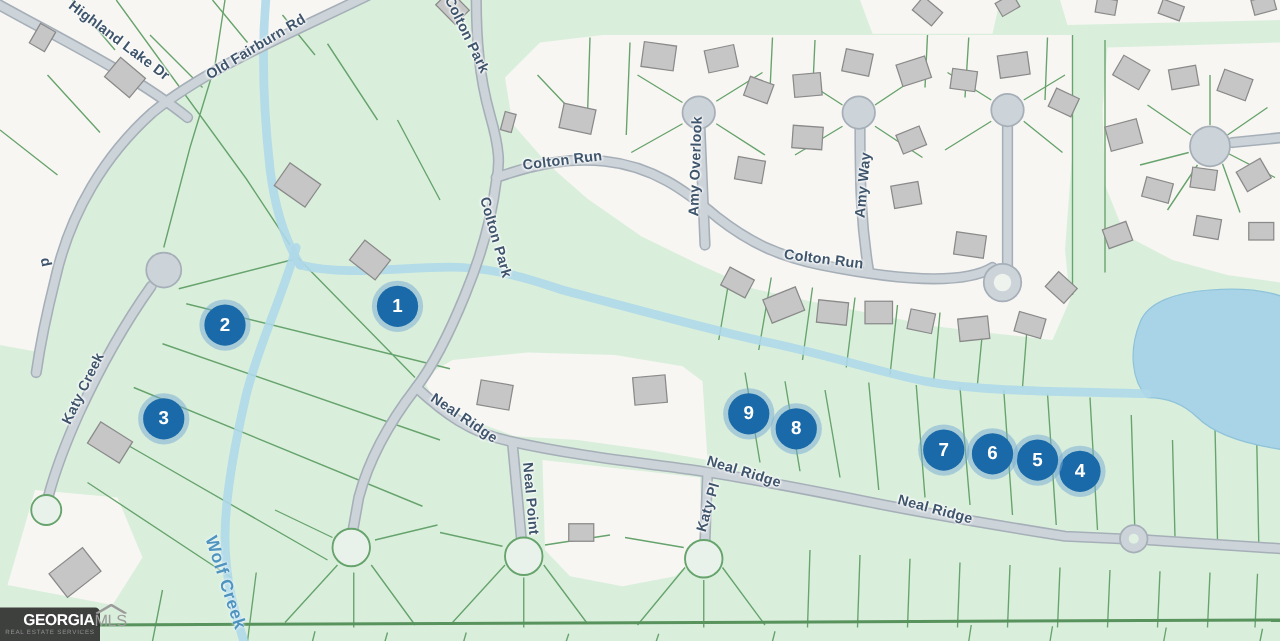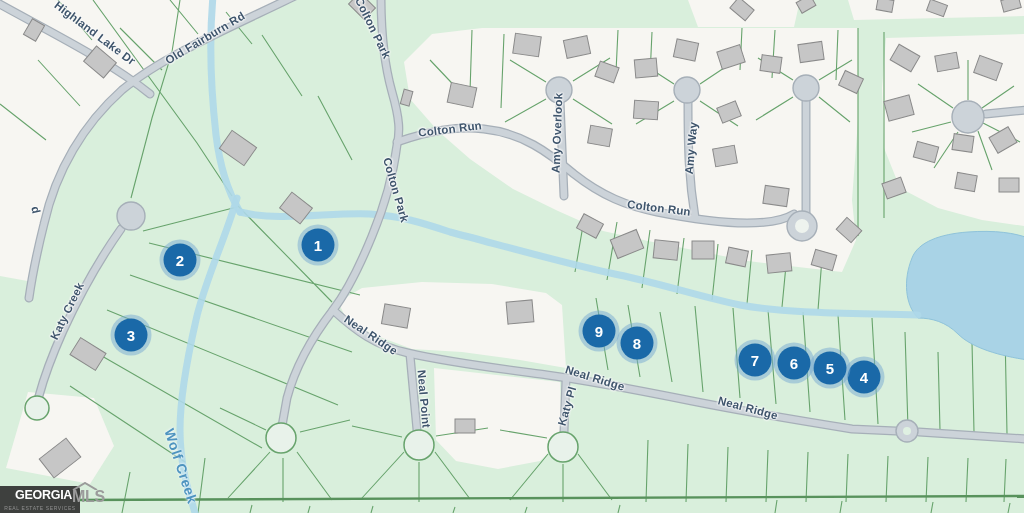--- a/index.html
+++ b/index.html
@@ -29,21 +29,21 @@
     text-shadow:0 0 2px #fff,0 0 2px #fff,0 0 3px #fff,0 0 3px #fff;}
   .water-label{position:absolute;font-size:14px;font-weight:600;color:var(--water-label-color);
     white-space:nowrap;letter-spacing:.5px;text-shadow:0 0 2px #eef7fb,0 0 3px #eef7fb;}
   .marker{position:absolute;width:33px;height:33px;border-radius:50%;background:var(--marker-blue);
     box-shadow:0 0 0 4px var(--marker-halo);display:flex;align-items:center;justify-content:center;
     color:#fff;font-size:15px;font-weight:700;transform:translate(-50%,-50%);cursor:pointer;}
   #logo{position:absolute;left:0;bottom:0;width:80px;height:27px;background:var(--logo-bg);
     border-top-right-radius:4px;display:flex;flex-direction:column;align-items:center;justify-content:center;line-height:1;}
   #logo .row{display:flex;align-items:flex-start;position:relative;padding-left:40px;}
   #logo .primary{color:var(--logo-primary-color);font-weight:700;font-size:12.5px;letter-spacing:-0.3px;}
-  #logo .secondary{color:var(--logo-secondary-color);font-weight:700;font-size:16px;letter-spacing:-0.3px;position:relative;}
+  #logo .secondary{color:var(--logo-secondary-color);font-weight:400;font-size:13px;letter-spacing:-0.3px;position:relative;}
   #logo .roof{position:absolute;right:-2px;top:-7px;}
   #logo .tagline{color:#8f8f8f;font-size:5px;letter-spacing:.6px;margin-top:1px;white-space:nowrap;}
 </style>
 </head>
 <body>
 
 <div id="map">
   <svg width="1024" height="513" viewBox="0 0 1024 513">
 
     <g>

